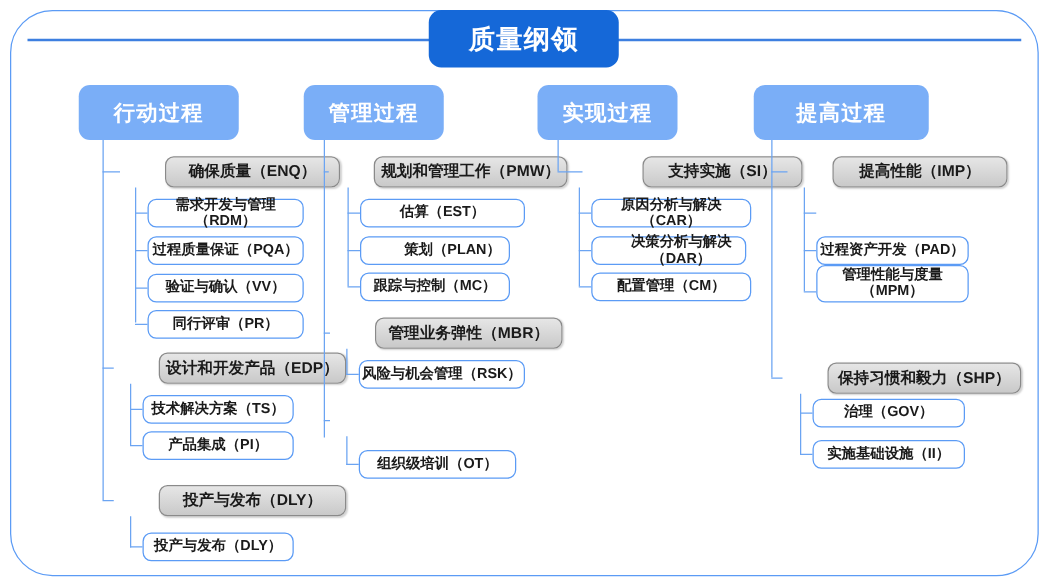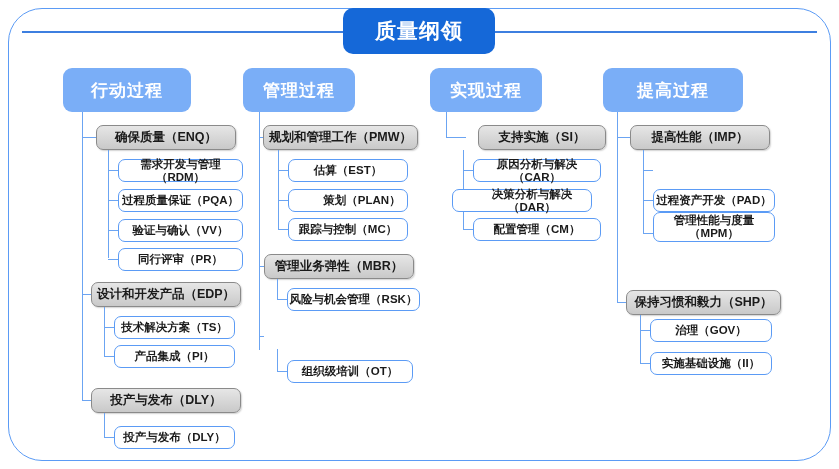--- a/index.html
+++ b/index.html
@@ -64,20 +64,21 @@
     background:linear-gradient(#e6e6e6,#c9c9c9);
     border:1.4px solid #8a8a8a;
     border-radius:7px;
     color:#1a1a1a;
     font-size:12.5px;
     font-weight:bold;
     display:flex;align-items:center;justify-content:center;
     box-sizing:border-box;
     text-align:center;
     box-shadow:1px 1px 1.5px rgba(0,0,0,.18);
+    margin-left:36px;
   }
 
   
   .leaf{
     position:absolute;
     height:23px;
     background:#ffffff;
     border:1.3px solid #5b9bf5;
     border-radius:7px;
     color:#1a1a1a;
@@ -134,21 +135,21 @@
   <div class="hline" style="left:104px;top:437px;width:10px;"></div>
   <div class="leaf" style="left:114px;top:426px;width:121px;">投产与发布（DLY）</div>
 
   <div class="col-head" style="left:243px;top:68px;width:112px;">管理过程</div>
   <div class="vline" style="left:259px;top:112px;height:238px;"></div>
 
   <div class="hline" style="left:259px;top:137px;width:4px;"></div>
   <div class="grp" style="left:263px;top:125px;width:155px;">规划和管理工作（PMW）</div>
   <div class="vline" style="left:278px;top:150px;height:79px;"></div>
   <div class="hline" style="left:278px;top:170px;width:10px;"></div>
-  <div class="leaf" style="left:288px;top:159px;width:120px;">估算（EST）</div>
+  <div class="leaf" style="left:288px;top:159px;width:132px;">估算（EST）</div>
   <div class="hline" style="left:278px;top:200px;width:10px;"></div>
   <div class="leaf" style="left:288px;top:189px;width:120px;padding-left:28px;">策划（PLAN）</div>
   <div class="hline" style="left:278px;top:229px;width:10px;"></div>
   <div class="leaf" style="left:288px;top:218px;width:120px;">跟踪与控制（MC）</div>
 
   <div class="hline" style="left:259px;top:266px;width:5px;"></div>
   <div class="grp" style="left:264px;top:254px;width:150px;">管理业务弹性（MBR）</div>
   <div class="vline" style="left:277px;top:279px;height:21px;"></div>
   <div class="hline" style="left:277px;top:299px;width:10px;"></div>
   <div class="leaf" style="left:287px;top:288px;width:133px;">风险与机会管理（RSK）</div>
@@ -160,21 +161,21 @@
 
   <div class="col-head" style="left:430px;top:68px;width:112px;">实现过程</div>
   <div class="vline" style="left:446px;top:112px;height:25px;"></div>
 
   <div class="hline" style="left:446px;top:137px;width:20px;"></div>
   <div class="grp" style="left:478px;top:125px;width:128px;">支持实施（SI）</div>
   <div class="vline" style="left:463px;top:150px;height:79px;"></div>
   <div class="hline" style="left:463px;top:170px;width:10px;"></div>
   <div class="leaf" style="left:473px;top:159px;width:128px;">原因分析与解决（CAR）</div>
   <div class="hline" style="left:463px;top:200px;width:10px;"></div>
-  <div class="leaf" style="left:452px;top:189px;width:140px;padding-left:20px;">决策分析与解决（DAR）</div>
+  <div class="leaf" style="left:473px;top:189px;width:124px;padding-left:20px;">决策分析与解决（DAR）</div>
   <div class="hline" style="left:463px;top:229px;width:10px;"></div>
   <div class="leaf" style="left:473px;top:218px;width:128px;">配置管理（CM）</div>
 
   <div class="col-head" style="left:603px;top:68px;width:140px;">提高过程</div>
   <div class="vline" style="left:617px;top:112px;height:190px;"></div>
 
   <div class="hline" style="left:617px;top:137px;width:13px;"></div>
   <div class="grp" style="left:630px;top:125px;width:140px;">提高性能（IMP）</div>
   <div class="vline" style="left:643px;top:150px;height:83px;"></div>
   <div class="hline" style="left:643px;top:170px;width:10px;"></div>

